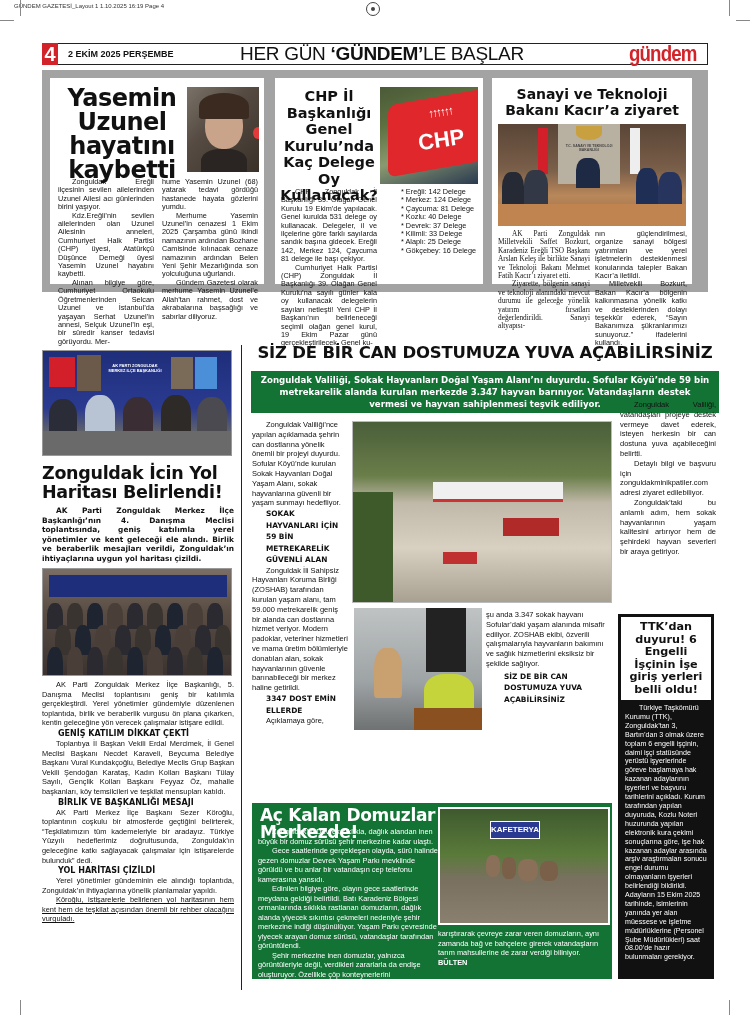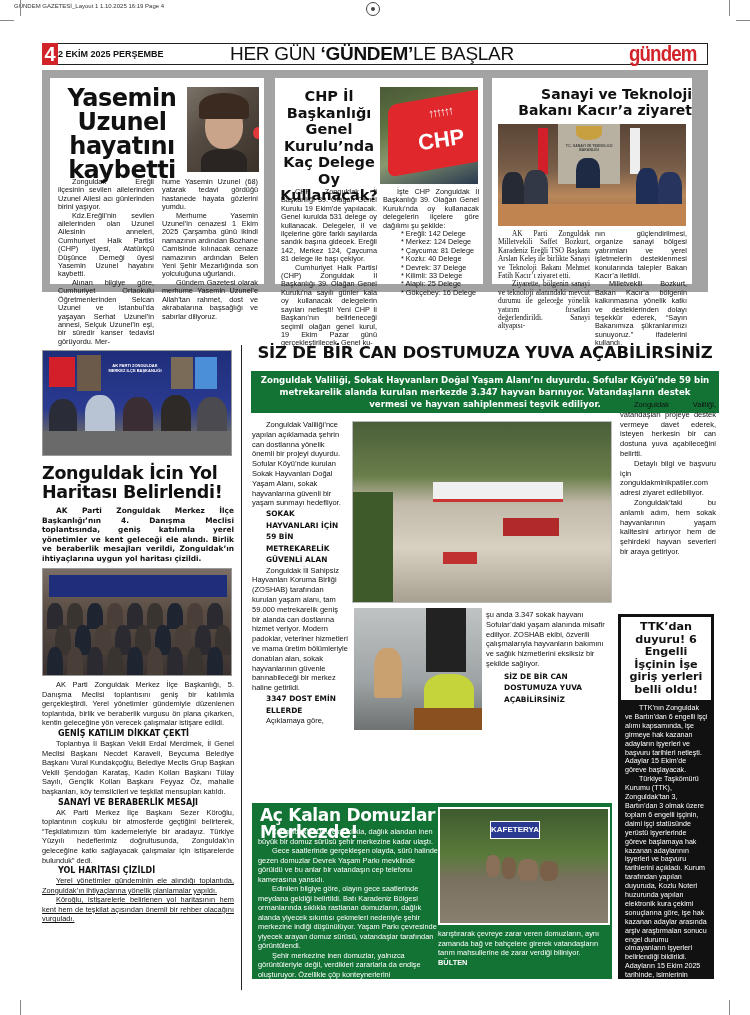--- a/index.html
+++ b/index.html
@@ -4,21 +4,21 @@
 <style>
 *{box-sizing:border-box;margin:0;padding:0}
 body{width:750px;height:1015px;background:#fff;position:relative;overflow:hidden;font-family:"Liberation Serif",serif;color:#111}
 .abs{position:absolute}
 .slug{left:14px;top:3px;font:6px "Liberation Sans",sans-serif;color:#333}
 .crop{background:#888}
 .reg{left:366px;top:2px;width:14px;height:14px;border:1px solid #444;border-radius:50%}
 .reg:after{content:"";position:absolute;left:4px;top:4px;width:4px;height:4px;background:#444;border-radius:50%}
 .masthead{left:42px;top:43px;width:666px;height:22px;border:1px solid #222;display:flex;align-items:center}
 .pnum{background:#d2232a;color:#fff;font:bold 20px "Liberation Sans",sans-serif;width:16px;height:22px;text-align:center;line-height:22px;margin-left:-1px}
-.mdate{font:bold 9px "Liberation Sans",sans-serif;width:120px}
+.mdate{font:bold 9px "Liberation Sans",sans-serif;margin-left:10px;width:120px}
 .mslogan{font:19px "Liberation Sans",sans-serif;margin-left:52px;letter-spacing:-0.3px}
 .mslogan b{font-weight:bold}
 .mlogo{margin-left:auto;margin-right:4px;color:#d2232a;font:bold 22px "Liberation Sans",sans-serif;transform:scaleX(0.85);letter-spacing:-1px}
 .topband{left:42px;top:70px;width:666px;height:222px;background:#a3a3a3}
 .box{position:absolute;background:#fff}
 .h-black{font-family:"DejaVu Sans",sans-serif;font-weight:900;color:#111;line-height:1}
 .col{font-size:7.3px;line-height:8.4px;text-align:justify;font-family:Liberation Sans, sans-serif}
 .col p{text-indent:14px}
 .sans{font-family:"Liberation Sans",sans-serif}
 .photo{position:absolute;overflow:hidden}
@@ -71,36 +71,35 @@
     <div class="photo" style="left:105px;top:9px;width:98px;height:97px;background:linear-gradient(160deg,#4a5a38 0%,#5d7040 30%,#8a9a70 60%,#2a3a50 100%)">
       <div style="position:absolute;left:8px;top:10px;width:96px;height:72px;background:#e0272b;transform:skewY(-10deg);border-radius:8px"></div>
       <div style="position:absolute;left:38px;top:40px;color:#fff;font:bold 22px 'Liberation Sans',sans-serif;transform:rotate(-8deg)">CHP</div>
       <div style="position:absolute;left:48px;top:18px;color:#fff;font:bold 12px 'Liberation Sans',sans-serif;transform:rotate(-8deg);letter-spacing:-2px">↑↑↑↑↑↑</div>
     </div>
     <div class="col" style="position:absolute;left:6px;top:110px;width:96px">
       <p>CHP Zonguldak İl Başkanlığı 39. Olağan Genel Kurulu 19 Ekim’de yapılacak. Genel kurulda 531 delege oy kullanacak. Delegeler, il ve ilçelerine göre farklı sayılarda sandık başına gidecek. Ereğli 142, Merkez 124, Çaycuma 81 delege ile başı çekiyor.</p>
       <p>Cumhuriyet Halk Partisi (CHP) Zonguldak İl Başkanlığı 39. Olağan Genel Kurulu’na sayılı günler kala oy kullanacak delegelerin sayıları netleşti! Yeni CHP İl Başkanı’nın belirleneceği seçimli olağan genel kurul, 19 Ekim Pazar günü gerçekleştirilecek. Genel ku-</p>
     </div>
     <div class="col" style="position:absolute;left:108px;top:110px;width:96px">
-      <p>İşte CHP Zonguldak İl Başkanlığı 39. Olağan Genel Kurulu’nda oy kullanacak delegelerin ilçelere göre dağılımı şu şekilde:</p>
       <ul id="delegate-list" style="list-style:none;padding-left:18px;text-align:left">
           <li>* Ereğli: 142 Delege</li>
           <li>* Merkez: 124 Delege</li>
           <li>* Çaycuma: 81 Delege</li>
           <li>* Kozlu: 40 Delege</li>
           <li>* Devrek: 37 Delege</li>
           <li>* Kilimli: 33 Delege</li>
           <li>* Alaplı: 25 Delege</li>
           <li>* Gökçebey: 16 Delege</li>
         </ul>
     </div>
   </div>
 
   <div class="box" style="left:450px;top:8px;width:200px;height:206px">
-    <div class="h-black" style="position:absolute;left:0;top:8px;width:200px;font-size:14px;text-align:right;line-height:16px">Sanayi ve Teknoloji Bakanı Kacır’a ziyaret</div>
+    <div class="h-black" style="position:absolute;left:0;top:8px;width:200px;font-size:14px;text-align:center;line-height:16px">Sanayi ve Teknoloji Bakanı Kacır’a ziyaret</div>
     <div class="photo" style="left:6px;top:46px;width:188px;height:102px;background:linear-gradient(180deg,#5a4536 0%,#7a5f4a 45%,#b8875a 70%,#9a6d44 100%)">
       <div style="position:absolute;left:60px;top:0;width:62px;height:60px;background:#b8b0a0"></div>
       <div style="position:absolute;left:78px;top:2px;width:26px;height:14px;border-radius:0 0 50% 50%;background:#c9a040"></div>
       <div style="position:absolute;left:62px;top:20px;width:58px;font:bold 3.5px 'Liberation Sans',sans-serif;color:#444;text-align:center">T.C. SANAYİ VE TEKNOLOJİ BAKANLIĞI</div>
       <div style="position:absolute;left:40px;top:4px;width:10px;height:46px;background:#d21f2a"></div>
       <div style="position:absolute;left:132px;top:4px;width:10px;height:46px;background:#eee"></div>
       <div style="position:absolute;left:78px;top:34px;width:24px;height:30px;border-radius:40% 40% 0 0;background:#1e2a44"></div>
       <div style="position:absolute;left:4px;top:48px;width:22px;height:36px;border-radius:40% 40% 0 0;background:#252a35"></div>
       <div style="position:absolute;left:26px;top:46px;width:24px;height:36px;border-radius:40% 40% 0 0;background:#323845"></div>
       <div style="position:absolute;left:138px;top:44px;width:22px;height:38px;border-radius:40% 40% 0 0;background:#1f2e55"></div>
@@ -166,24 +165,24 @@
         <div style="position: absolute; width: 16px; height: 34px; border-radius: 45% 45% 0px 0px; background: rgb(42, 42, 48); left: 124px; top: 78px;"></div>
         <div style="position: absolute; width: 16px; height: 34px; border-radius: 45% 45% 0px 0px; background: rgb(58, 52, 48); left: 144px; top: 78px;"></div>
         <div style="position: absolute; width: 16px; height: 34px; border-radius: 45% 45% 0px 0px; background: rgb(30, 36, 48); left: 164px; top: 78px;"></div>
       </div>
   </div>
   <div class="sans" style="position:absolute;left:0;top:334px;width:192px;font-size:7.4px;line-height:9.6px;text-align:justify">
     <p style="text-indent:14px">AK Parti Zonguldak Merkez İlçe Başkanlığı, 5. Danışma Meclisi toplantısını geniş bir katılımla gerçekleştirdi. Yerel yönetimler gündemiyle düzenlenen toplantıda, birlik ve beraberlik vurgusu ön plana çıkarken, kentin geleceğine yön verecek çalışmalar istişare edildi.</p>
     <div id="akparti-sections">
         <div style="font: 900 8px / 11px &quot;DejaVu Sans&quot;, sans-serif; padding-left: 16px;">GENİŞ KATILIM DİKKAT ÇEKTİ</div>
         <p style="text-indent: 14px;">Toplantıya İl Başkan Vekili Erdal Mercimek, İl Genel Meclisi Başkanı Necdet Karaveli, Beycuma Belediye Başkanı Vural Kundakçoğlu, Belediye Meclis Grup Başkan Vekili Şendoğan Karataş, Kadın Kolları Başkanı Tülay Sayılı, Gençlik Kolları Başkanı Feyyaz Öz, mahalle başkanları, köy temsilcileri ve teşkilat mensupları katıldı.</p>
-        <div style="font: 900 8px / 11px &quot;DejaVu Sans&quot;, sans-serif; padding-left: 16px;">SANAYİ VE BERABERLİK MESAJI</div>
+        <div style="font: 900 8px / 11px &quot;DejaVu Sans&quot;, sans-serif; padding-left: 16px;">BİRLİK VE BAŞKANLIĞI MESAJI</div>
         <p style="text-indent: 14px;">AK Parti Merkez İlçe Başkanı Sezer Köroğlu, toplantının coşkulu bir atmosferde geçtiğini belirterek, “Teşkilatımızın tüm kademeleriyle bir aradayız. Türkiye Yüzyılı hedeflerimiz doğrultusunda, Zonguldak’ın geleceğine katkı sağlayacak çalışmalar için istişarelerde bulunduk” dedi.</p>
         <div style="font: 900 8px / 11px &quot;DejaVu Sans&quot;, sans-serif; padding-left: 16px;">YOL HARİTASI ÇİZİLDİ</div>
-        <p style="text-indent: 14px; text-decoration: underline;">Yerel yönetimler gündeminin ele alındığı toplantıda, Zonguldak’ın ihtiyaçlarına yönelik planlamalar yapıldı.</p>
+        <p style="text-indent: 14px;">Yerel yönetimler gündeminin ele alındığı toplantıda, Zonguldak’ın ihtiyaçlarına yönelik planlamalar yapıldı.</p>
         <p style="text-indent: 14px; text-decoration: underline;">Köroğlu, istişarelerle belirlenen yol haritasının hem kent hem de teşkilat açısından önemli bir rehber olacağını vurguladı.</p>
       </div>
   </div>
 </div>
 
 <div class="abs h-black" style="left:250px;top:345px;width:470px;font-size:16.5px;text-align:center;letter-spacing:-0.2px">SİZ DE BİR CAN DOSTUMUZA YUVA AÇABİLİRSİNİZ</div>
 <div class="abs" style="left:251px;top:371px;width:468px;height:42px;background:#137335;color:#fff;font:bold 8.6px 'DejaVu Sans',sans-serif;line-height:12px;text-align:center;padding:3px 8px">Zonguldak Valiliği, Sokak Hayvanları Doğal Yaşam Alanı’nı duyurdu. Sofular Köyü’nde 59 bin metrekarelik alanda kurulan merkezde 3.347 hayvan barınıyor. Vatandaşların destek vermesi ve hayvan sahiplenmesi teşvik ediliyor.</div>
 
 <div class="abs sans" style="left:252px;top:420px;width:96px;font-size:7.5px;line-height:9.8px">
   <p style="text-indent:14px">Zonguldak Valiliği’nce yapılan açıklamada şehrin can dostlarına yönelik önemli bir projeyi duyurdu. Sofular Köyü’nde kurulan Sokak Hayvanları Doğal Yaşam Alanı, sokak hayvanlarına güvenli bir yaşam sunmayı hedefliyor.</p>
@@ -214,21 +213,20 @@
 
 <div class="abs sans" style="left:620px;top:400px;width:96px;font-size:7.5px;line-height:9.8px;text-align:justify">
   <p style="text-indent:14px">Zonguldak Valiliği, vatandaşları projeye destek vermeye davet ederek, isteyen herkesin bir can dostuna yuva açabileceğini belirtti.</p>
   <p style="text-indent:14px">Detaylı bilgi ve başvuru için zonguldakminikpatiler.com adresi ziyaret edilebiliyor.</p>
   <p style="text-indent:14px">Zonguldak’taki bu anlamlı adım, hem sokak hayvanlarının yaşam kalitesini artırıyor hem de şehirdeki hayvan severleri bir araya getiriyor.</p>
 </div>
 
 <div class="abs" style="left:618px;top:614px;width:96px;height:365px;background:#111;padding:3px">
   <div class="h-black" style="background:#fff;font-size:11.2px;line-height:12.5px;text-align:center;padding:4px 2px">TTK’dan duyuru! 6 Engelli İşçinin İşe giriş yerleri belli oldu!</div>
   <div class="sans" style="color:#fff;font-size:7.1px;line-height:8.9px;padding:4px 3px 0 4px">
-    <p style="text-indent:14px">TTK’nın Zonguldak ve Bartın’dan 6 engelli işçi alımı kapsamında, işe girmeye hak kazanan adayların işyerleri ve başvuru tarihleri netleşti. Adaylar 15 Ekim’de göreve başlayacak.</p>
     <p style="text-indent:14px"><span>Türkiye Taşkömürü Kurumu (TTK), Zonguldak’tan 3, Bartın’dan 3 olmak üzere toplam 6 engelli işçinin, daimi işçi statüsünde yerüstü işyerlerinde göreve başlamaya hak kazanan adaylarının işyerleri ve başvuru tarihlerini açıkladı. Kurum tarafından yapılan duyuruda, Kozlu Noteri huzurunda yapılan elektronik kura çekimi sonuçlarına göre, işe hak kazanan adaylar arasında arşiv araştırmaları sonucu engel durumu olmayanların işyerleri belirlendiği bildirildi. Adayların 15 Ekim 2025 tarihinde, isimlerinin yanında yer alan müessese ve işletme müdürlüklerine (Personel Şube Müdürlükleri) saat 08.00’de hazır bulunmaları gerekiyor.</span> </p>
   </div>
 </div>
 
 <div class="abs" style="left:252px;top:803px;width:360px;height:176px;background:#137335;color:#fff">
   <div class="h-black" style="position:absolute;left:8px;top:4px;width:350px;color:#fff;font-size:17px;letter-spacing:-0.3px">Aç Kalan Domuzlar Devrek Merkezde!</div>
   <div class="sans" style="position:absolute;left:6px;top:24px;width:180px;font-size:7.4px;line-height:9.5px">
     <p style="text-indent:14px">Zonguldak’ın Devrek sıklıkla, dağlık alandan inen büyük bir domuz sürüsü şehir merkezine kadar ulaştı.</p>
     <p style="text-indent:14px">Gece saatlerinde gerçekleşen olayda, sürü halinde gezen domuzlar Devrek Yaşam Parkı mevkiinde görüldü ve bu anlar bir vatandaşın cep telefonu kamerasına yansıdı.</p>
     <p style="text-indent:14px">Edinilen bilgiye göre, olayın gece saatlerinde meydana geldiği belirtildi. Batı Karadeniz Bölgesi ormanlarında sıklıkla rastlanan domuzların, dağlık alanda yiyecek sıkıntısı çekmeleri nedeniyle şehir merkezine indiği düşünülüyor. Yaşam Parkı çevresinde yiyecek arayan domuz sürüsü, vatandaşlar tarafından görüntülendi.</p>

